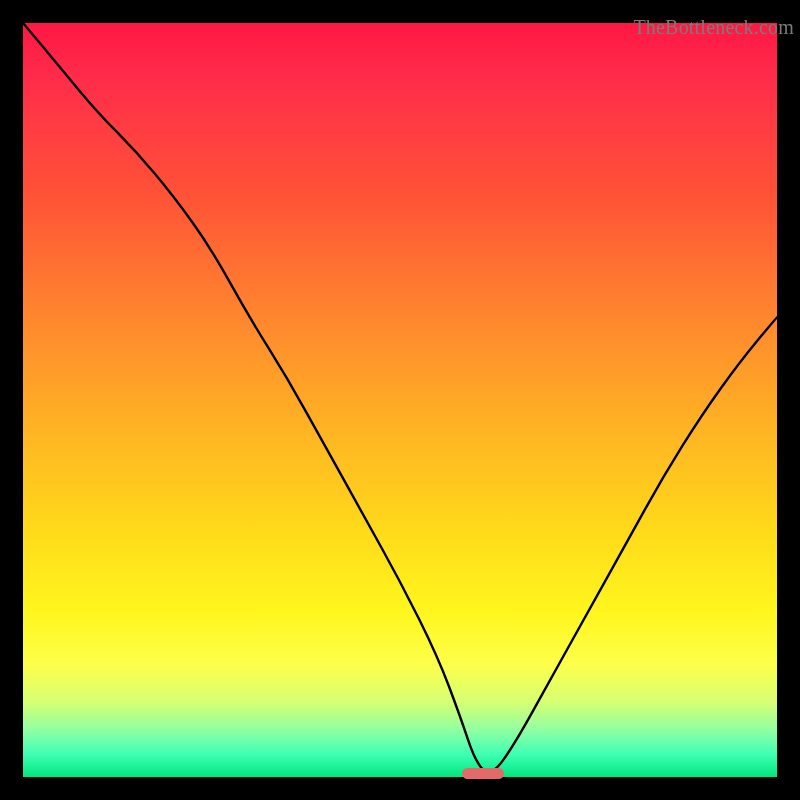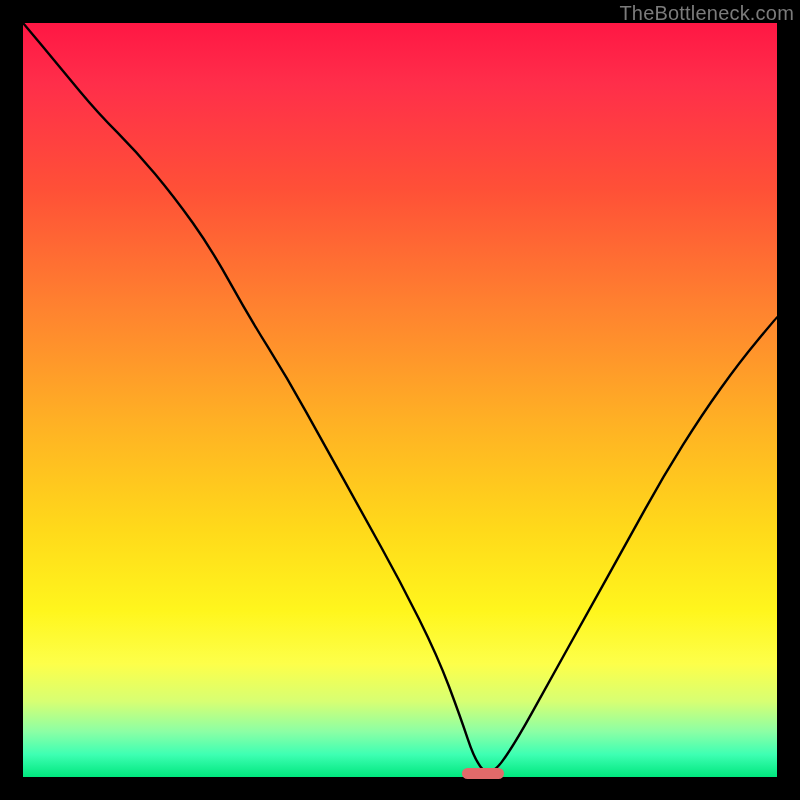--- a/index.html
+++ b/index.html
@@ -35,27 +35,27 @@
       #fff61d 78%,
       #fdff4a 85%,
       #d7ff73 90%,
       #8bffa5 94%,
       #3effb3 97%,
       #00e77e 100%
     );
   }
   .watermark {
     position: absolute;
-    top: 2px;
+    top: 16px;
     right: 6px;
     font-size: 20px;
     font-weight: 500;
     color: #7b7b7b;
     letter-spacing: 0.2px;
-    font-family: Liberation Sans, sans-serif;
+    font-family: Liberation Serif, serif;
   }
   svg.curve {
     position: absolute;
     inset: 0;
     width: 100%;
     height: 100%;
   }
   .marker {
     position: absolute;
     background: #e26a6a;

